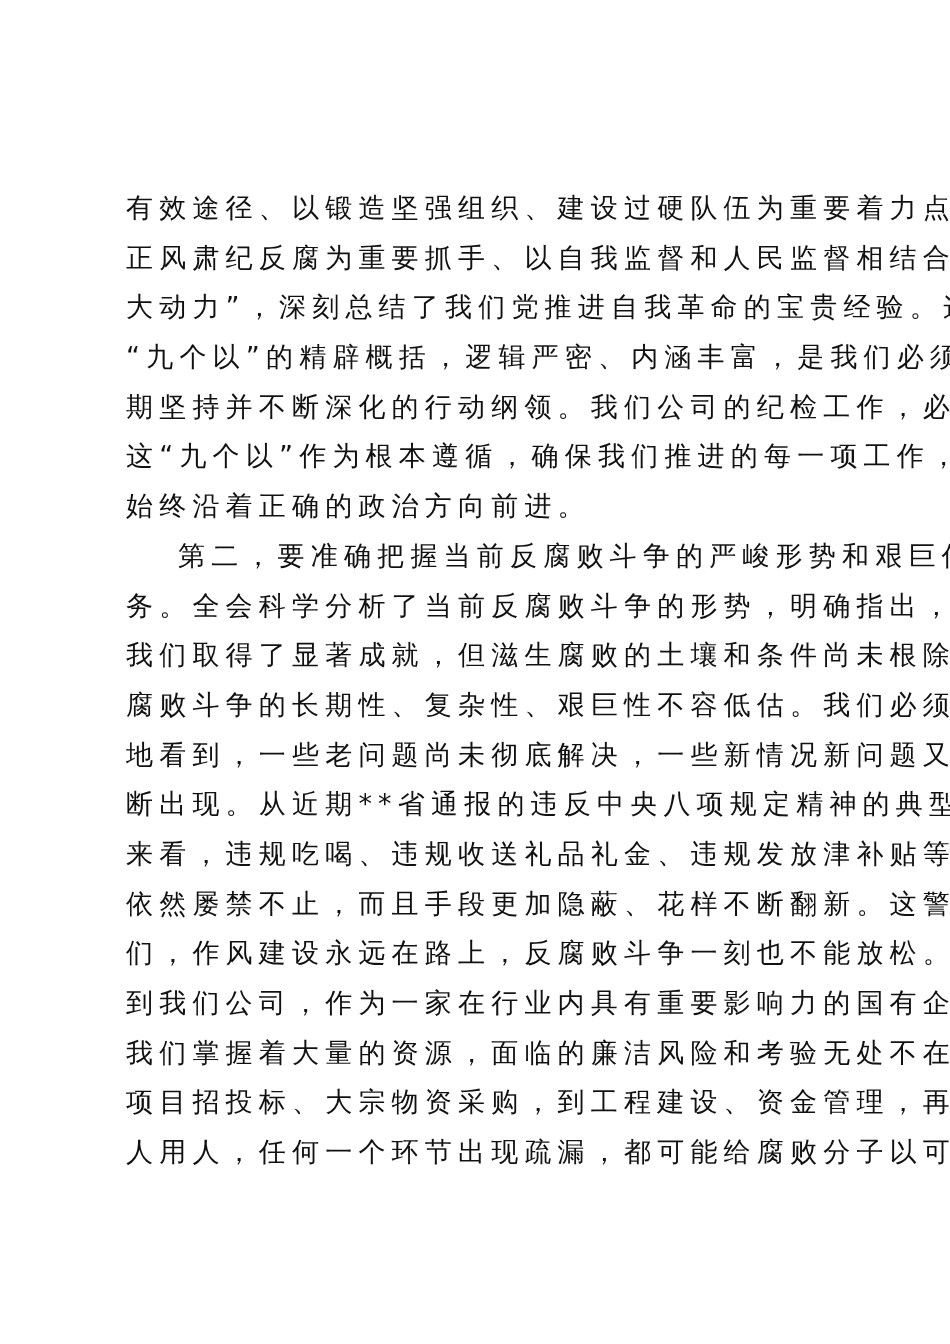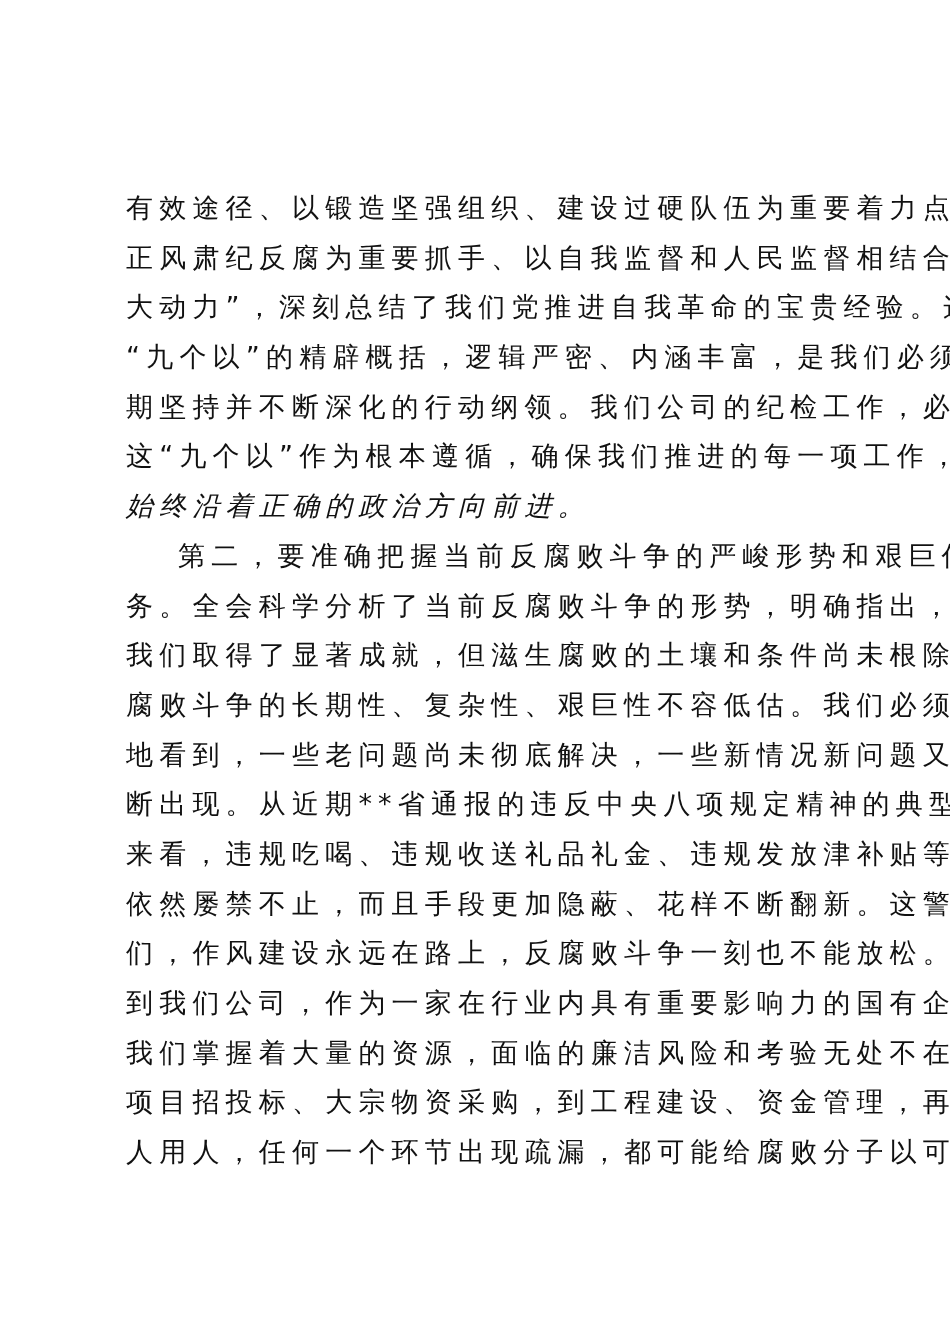--- a/index.html
+++ b/index.html
@@ -34,21 +34,20 @@
       line-height: 49.7px;
       font-size: 27px;
       white-space: nowrap;
       letter-spacing: 6.2px;
       text-align: justify;
       text-align-last: justify;
       display: block;
     }
     .line.last {
       text-align-last: left;
-      font-style: italic;
     }
     .line.indent {
       padding-left: 52px;
     }
   </style>
 </head>
 <body>
 
 <div class="page">
   <div class="body-text">

